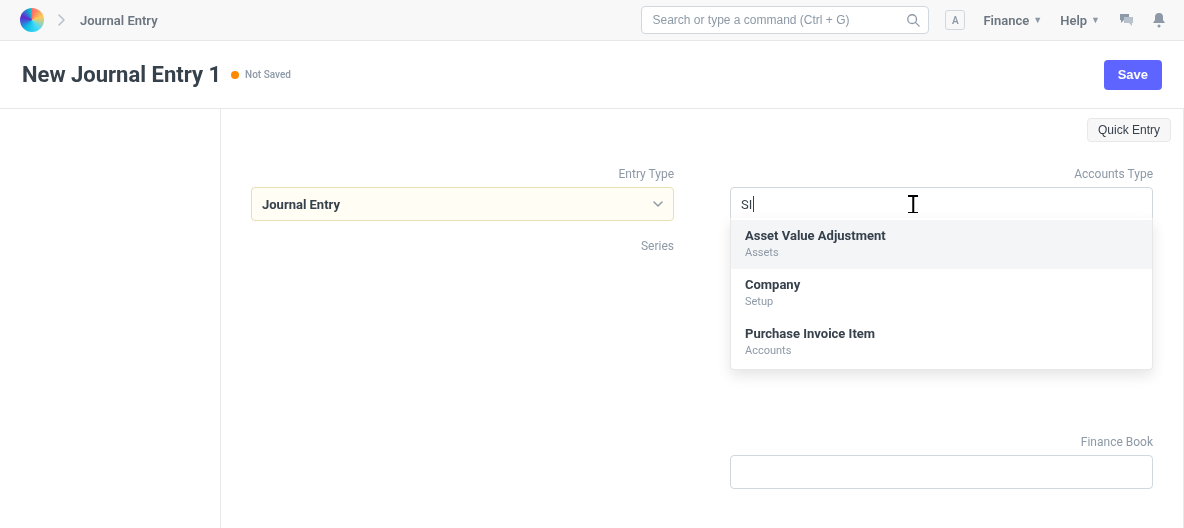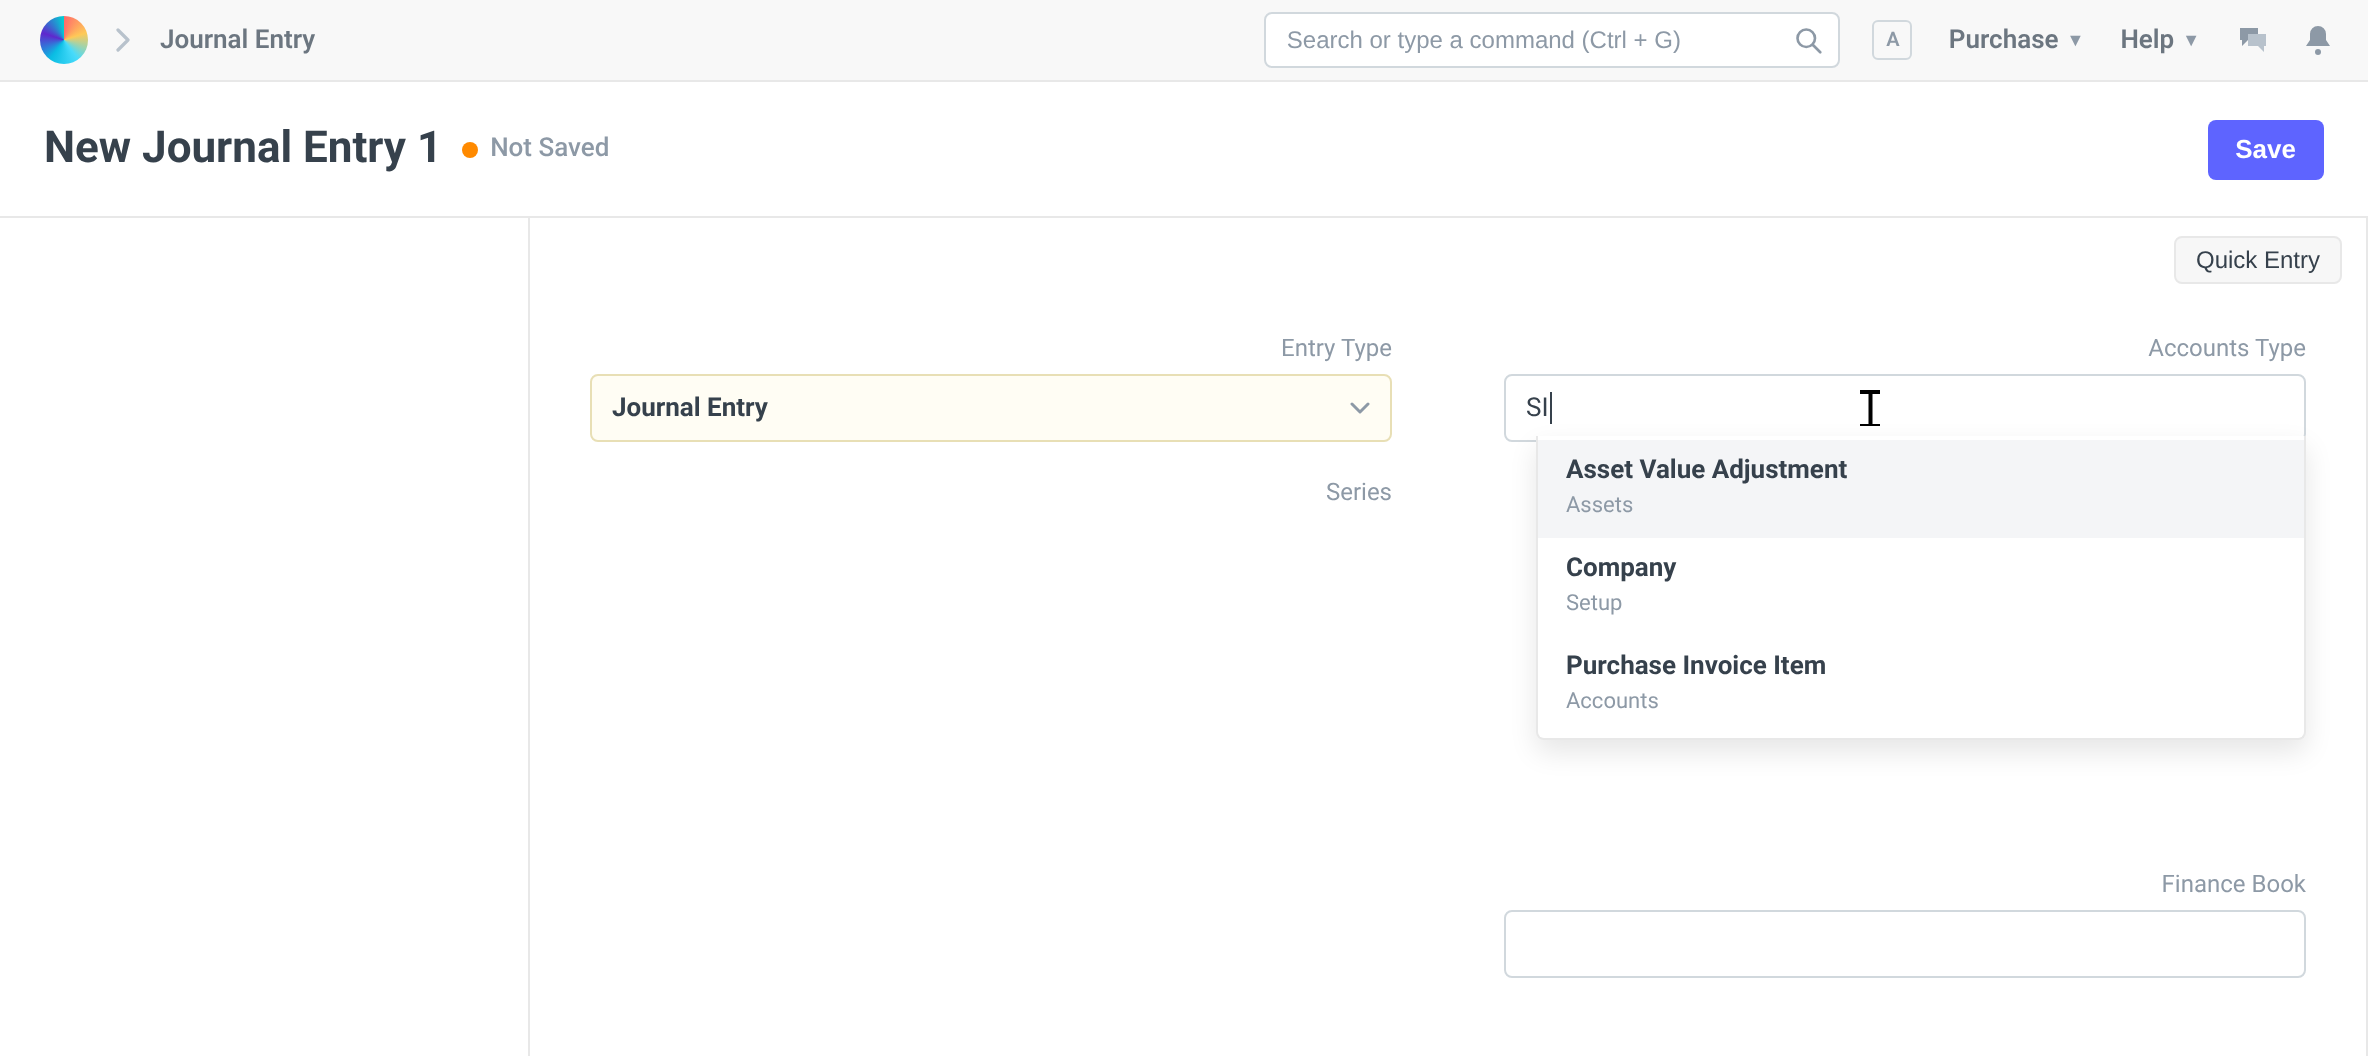--- a/index.html
+++ b/index.html
@@ -75,38 +75,37 @@
       padding: 0 22px;
     }
     .page-title {
       font-size: 22px;
       font-weight: 700;
       color: #36414c;
     }
     .status-indicator {
       display:flex; align-items:center; gap:6px;
       margin-left: 10px;
-      font-size: 13px;
+      font-size: 10px;
       color: #8d99a6;
       font-weight:500;
     }
     .dot { width:8px; height:8px; border-radius:50%; background:#ff8a00;}
     .title-spacer { flex:1; }
     .btn-primary {
       background:#5e64ff; color:#fff; border:none;
       height: 30px; padding: 0 14px; border-radius:4px;
       font-size:13px; font-weight:600; cursor:pointer;
     }
 
     
     .page-body {
       position:absolute;
       top:109px; left:0; right:0; bottom:0;
       display:flex;
-      gap:44px;
     }
     .left-gutter { width:220px; }
     .form-card {
       flex:1;
       border-left:1px solid #e8e8e8;
       border-right:1px solid #e8e8e8;
       position:relative;
       background:#fff;
     }
 
@@ -152,21 +151,21 @@
       width:100%; height:34px;
       border:1px solid #d1d8dd; border-radius:4px;
       padding: 0 10px;
       font-size:13px; color:#36414c;
       outline:none;
     }
 
     
     .dropdown {
       position:absolute;
-      left:16px; right:0;
+      left:0; right:0;
       top:31px;
       background:#fff;
       border:1px solid #e8e8e8;
       border-top:none;
       border-radius:0 0 4px 4px;
       box-shadow: 0 6px 14px rgba(0,0,0,.10);
       z-index:50;
       padding: 2px 0;
     }
     .dropdown-item {
@@ -215,21 +214,21 @@
     <span>
       <svg width="14" height="14" viewBox="0 0 16 16">
           <circle cx="7" cy="7" r="5" fill="none" stroke="#8d99a6" stroke-width="1.5"></circle>
           <line x1="11" y1="11" x2="15" y2="15" stroke="#8d99a6" stroke-width="1.5" stroke-linecap="round"></line>
         </svg>
     </span>
   </div>
   <div class="nav-right">
     <div class="avatar-box">A</div>
     <div class="nav-item">
-      <span>Purchase</span>
+      <span>Finance</span>
       <span class="caret-down">▼</span>
     </div>
     <div class="nav-item">
       <span>Help</span>
       <span class="caret-down">▼</span>
     </div>
     <span class="nav-icon">
       <svg width="16" height="16" viewBox="0 0 16 16">
           <path d="M2 2h9v6H6l-3 3V8H2z" fill="#8d99a6"></path>
           <path d="M6 5h9v6h-1v3l-3-3H6z" fill="#b8c2cc"></path>

